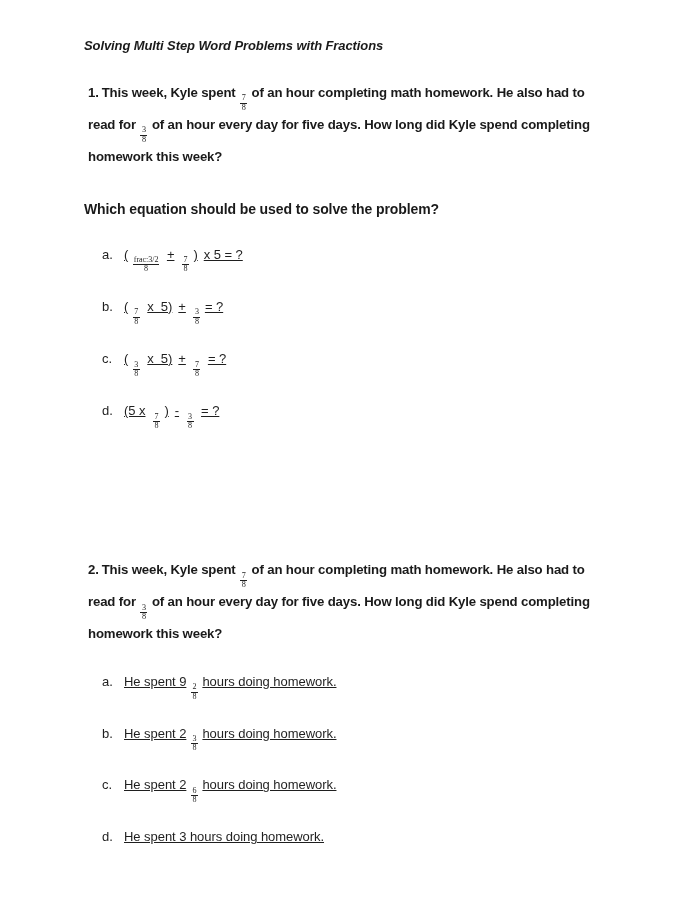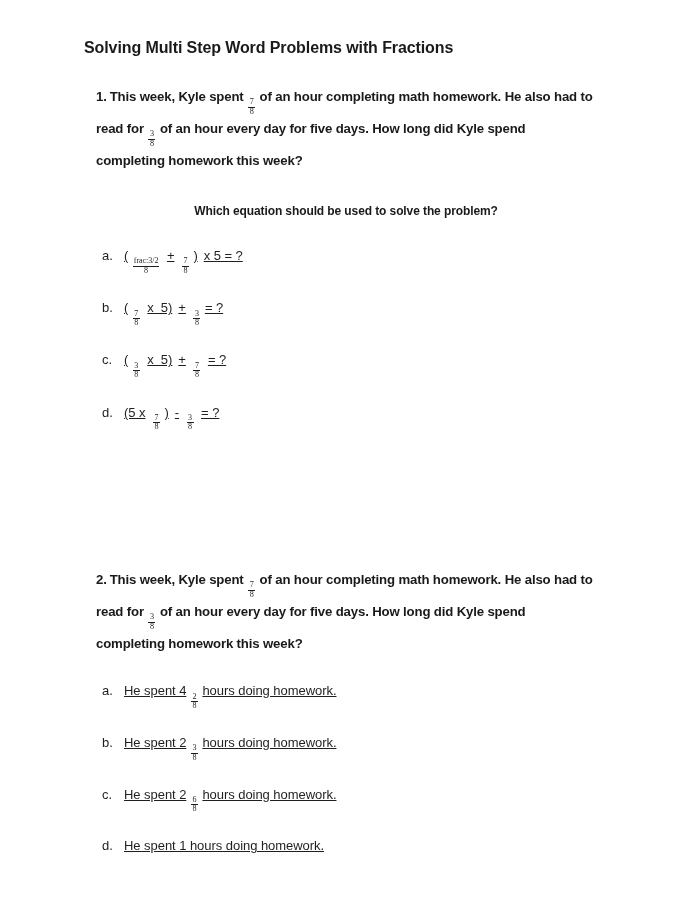--- a/index.html
+++ b/index.html
@@ -23,44 +23,44 @@
     background: #ffffff;
   }
   .content {
     position: absolute;
     left: 84px;
     top: 38px;
     width: 524px;
   }
 
   .doc-title {
-    font-size: 16px;
+    font-size: 13px;
     font-weight: bold;
     letter-spacing: -0.1px;
     line-height: 1.3;
     margin: 0 0 26px 0;
+    font-style: italic;
   }
 
   .question-block {
     margin: 0;
   }
   .question-stem {
     font-size: 13.2px;
     font-weight: bold;
     line-height: 24.4px;
     letter-spacing: -0.15px;
-    margin: 12px;
+    margin: 4px;
   }
   .subprompt {
-    font-size: 12px;
+    font-size: 14px;
     font-weight: bold;
     line-height: 1.3;
     letter-spacing: -0.1px;
     margin: 31px 0 0 0;
-    text-align: center;
   }
 
   .options {
     list-style: none;
     margin: 0;
     padding: 0;
   }
   .option-row {
     display: flex;
     align-items: baseline;
@@ -217,21 +217,21 @@
             <span class="num">3</span>
             <span class="bar"></span>
             <span class="den">8</span>
           </span><span class="sp"></span><span>of an hour every day for five days.  How long did Kyle spend completing homework this week?</span>
       </p>
 
       <ul class="options q2-options">
 
         <li class="option-row">
           <span class="opt-letter">a.</span>
-          <span class="opt-body"><span>He spent 4</span><span class="sp"></span><span class="frac">
+          <span class="opt-body"><span>He spent 9</span><span class="sp"></span><span class="frac">
                 <span class="num">2</span>
                 <span class="bar"></span>
                 <span class="den">8</span>
               </span><span class="sp"></span><span>hours doing homework.</span></span>
         </li>
 
         <li class="option-row">
           <span class="opt-letter">b.</span>
           <span class="opt-body"><span>He spent 2</span><span class="sp"></span><span class="frac">
                 <span class="num">3</span>
@@ -244,20 +244,20 @@
           <span class="opt-letter">c.</span>
           <span class="opt-body"><span>He spent 2</span><span class="sp"></span><span class="frac">
                 <span class="num">6</span>
                 <span class="bar"></span>
                 <span class="den">8</span>
               </span><span class="sp"></span><span>hours doing homework.</span></span>
         </li>
 
         <li class="option-row">
           <span class="opt-letter">d.</span>
-          <span class="opt-body">He spent 1 hours doing homework.</span>
+          <span class="opt-body">He spent 3 hours doing homework.</span>
         </li>
 
       </ul>
     </div>
 
   </div>
 </div>
 
 </body></html>

